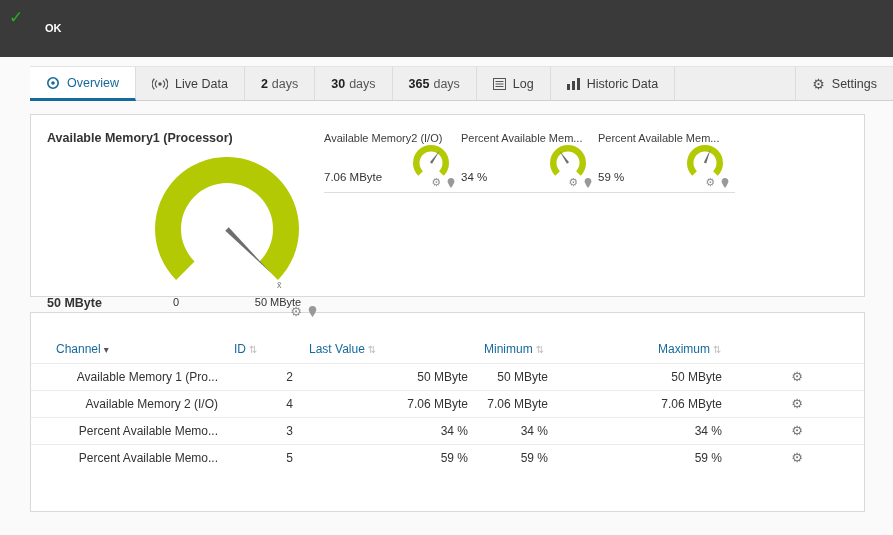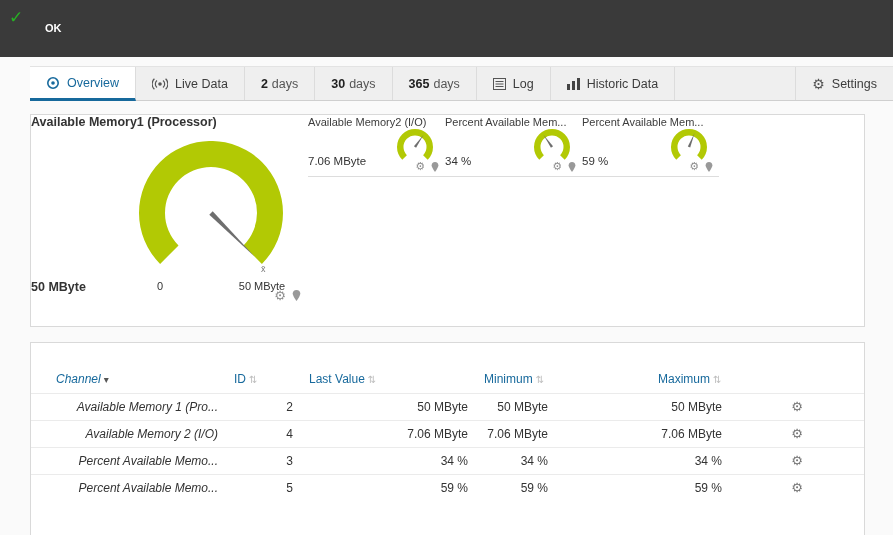--- a/index.html
+++ b/index.html
@@ -26,21 +26,21 @@
        border-right:1px solid #dcdcdc;cursor:pointer;white-space:nowrap;}
   .tab .num{font-weight:bold;color:#222;margin-right:4px;}
   .tab .unit{color:#555;}
   .tab.active{background:#fff;color:var(--accent-blue);border-bottom:3px solid var(--accent-blue);margin-bottom:-1px;}
   .tab.settings{margin-left:auto;border-left:1px solid #dcdcdc;border-right:none;}
   .tabicon{display:inline-flex;align-items:center;}
   .gearglyph{font-size:14px;color:#555;line-height:1;}
 
   
   .panel{background:#fff;border:1px solid #d9d9d9;}
-  .gauge-panel{margin:13px 28px 0 30px;height:213px;padding:0;display:flex;}
+  .gauge-panel{margin:13px 28px 0 30px;height:183px;padding:16px;display:flex;}
 
   .big-block{position:relative;width:277px;height:100%;}
   .big-title{font-size:12.5px;font-weight:bold;color:#333;}
   .big-svg{position:absolute;left:85px;top:26px;}
   .arc{fill:var(--gauge-green);}
   .needle{fill:#6e6e6e;}
   .avg-marker{font-size:9px;fill:#777;}
   .big-value{position:absolute;left:0;top:165px;font-size:12.5px;font-weight:bold;}
   .scale-min{position:absolute;left:114px;top:165px;width:30px;text-align:center;font-size:11px;color:#333;}
   .scale-max{position:absolute;left:196px;top:165px;width:70px;text-align:center;font-size:11px;color:#333;}
@@ -55,21 +55,21 @@
   .mini-value{position:absolute;left:0;top:40px;font-size:11.5px;color:#333;}
   .mini .gauge-icons{right:6px;top:46px;}
   .mini .gicon{font-size:11px;}
 
   
   .table-panel{margin:15px 28px 0 30px;height:200px;padding-top:23px;}
   table{width:100%;border-collapse:collapse;font-size:12px;}
   th,td{padding:0 8px;height:27px;font-weight:normal;text-align:left;}
   th{color:var(--accent-blue);cursor:pointer;white-space:nowrap;}
   td{border-top:1px solid #ebebeb;color:#333;text-align:right;}
-  .ch{padding-left:25px;font-style:italic;}
+  .ch{padding-left:25px;}
   td.numcell{text-align:right;}
   .gearcell{text-align:center;}
   .sort-active{color:#555;font-size:10px;margin-left:3px;}
   .sort{color:#bdbdbd;font-size:10px;margin-left:3px;}
   .tablegear{font-size:13px;color:#777;}
 </style>
 </head>
 <body>
 
 <div class="header">

